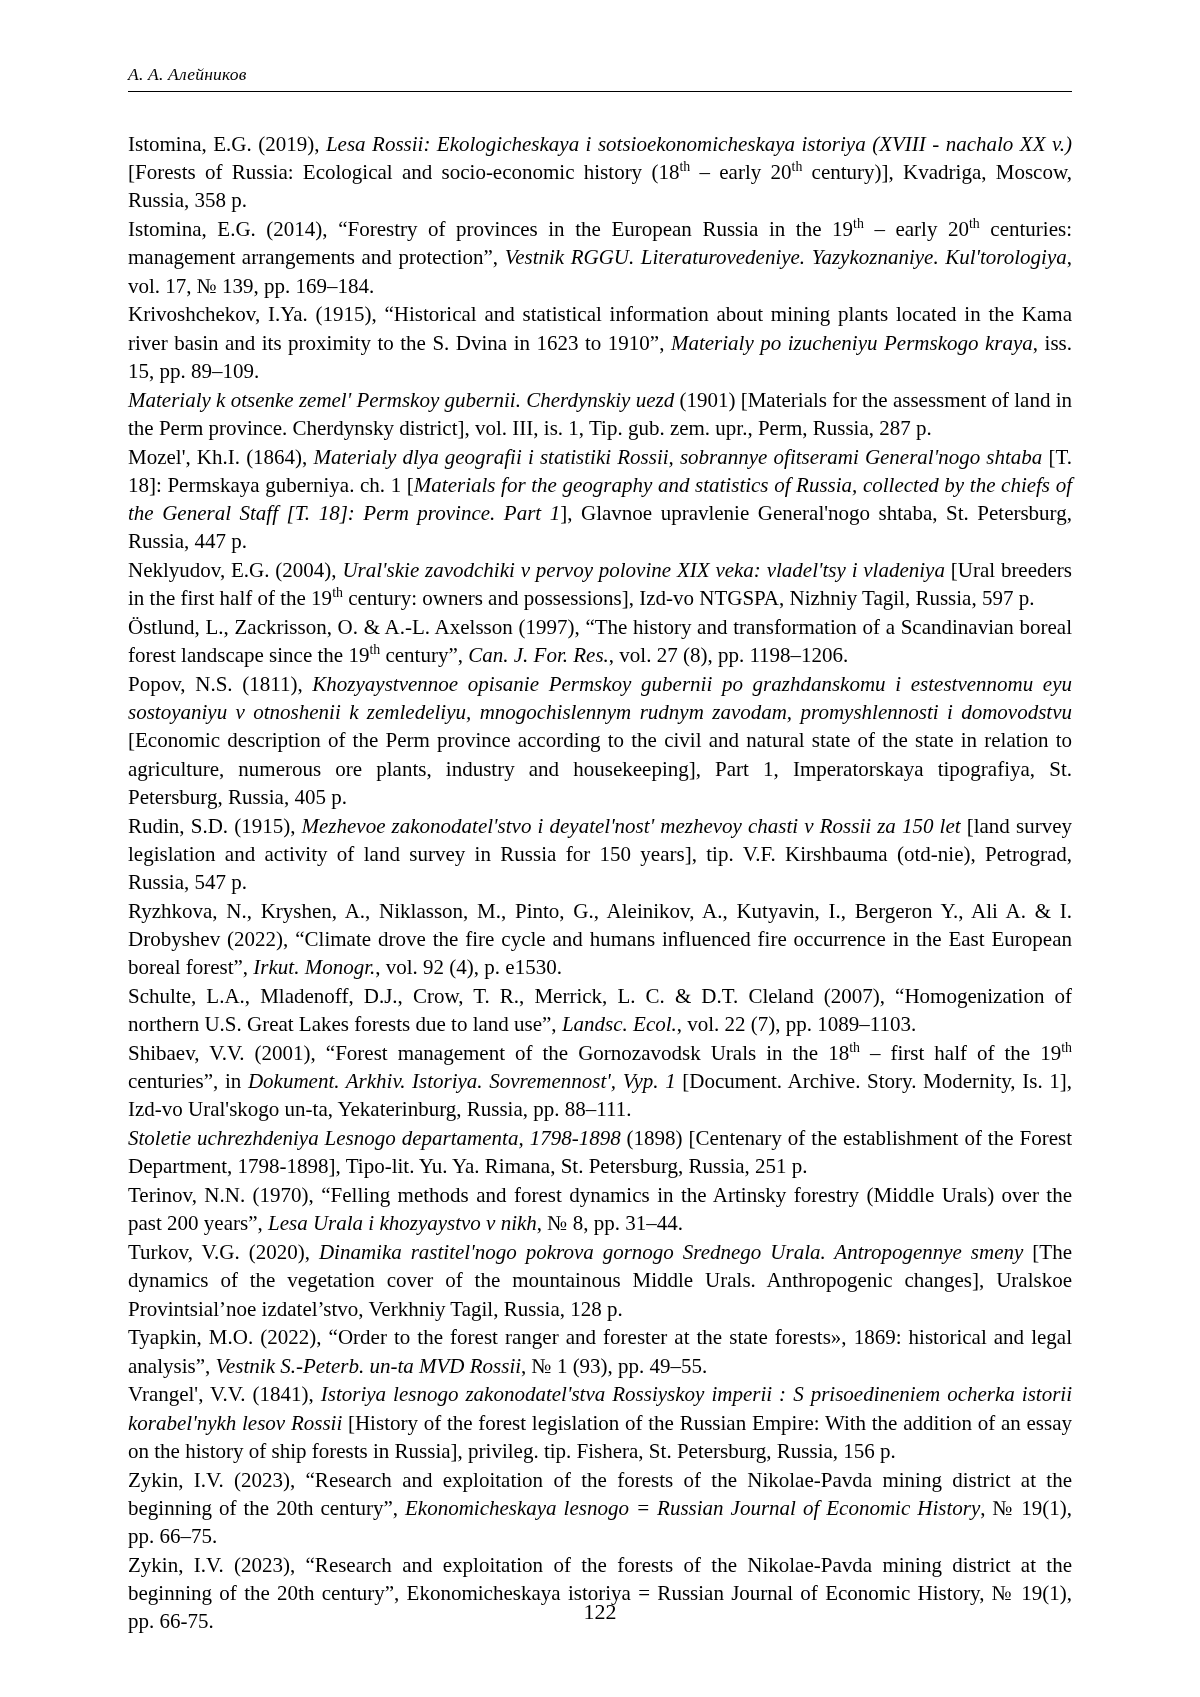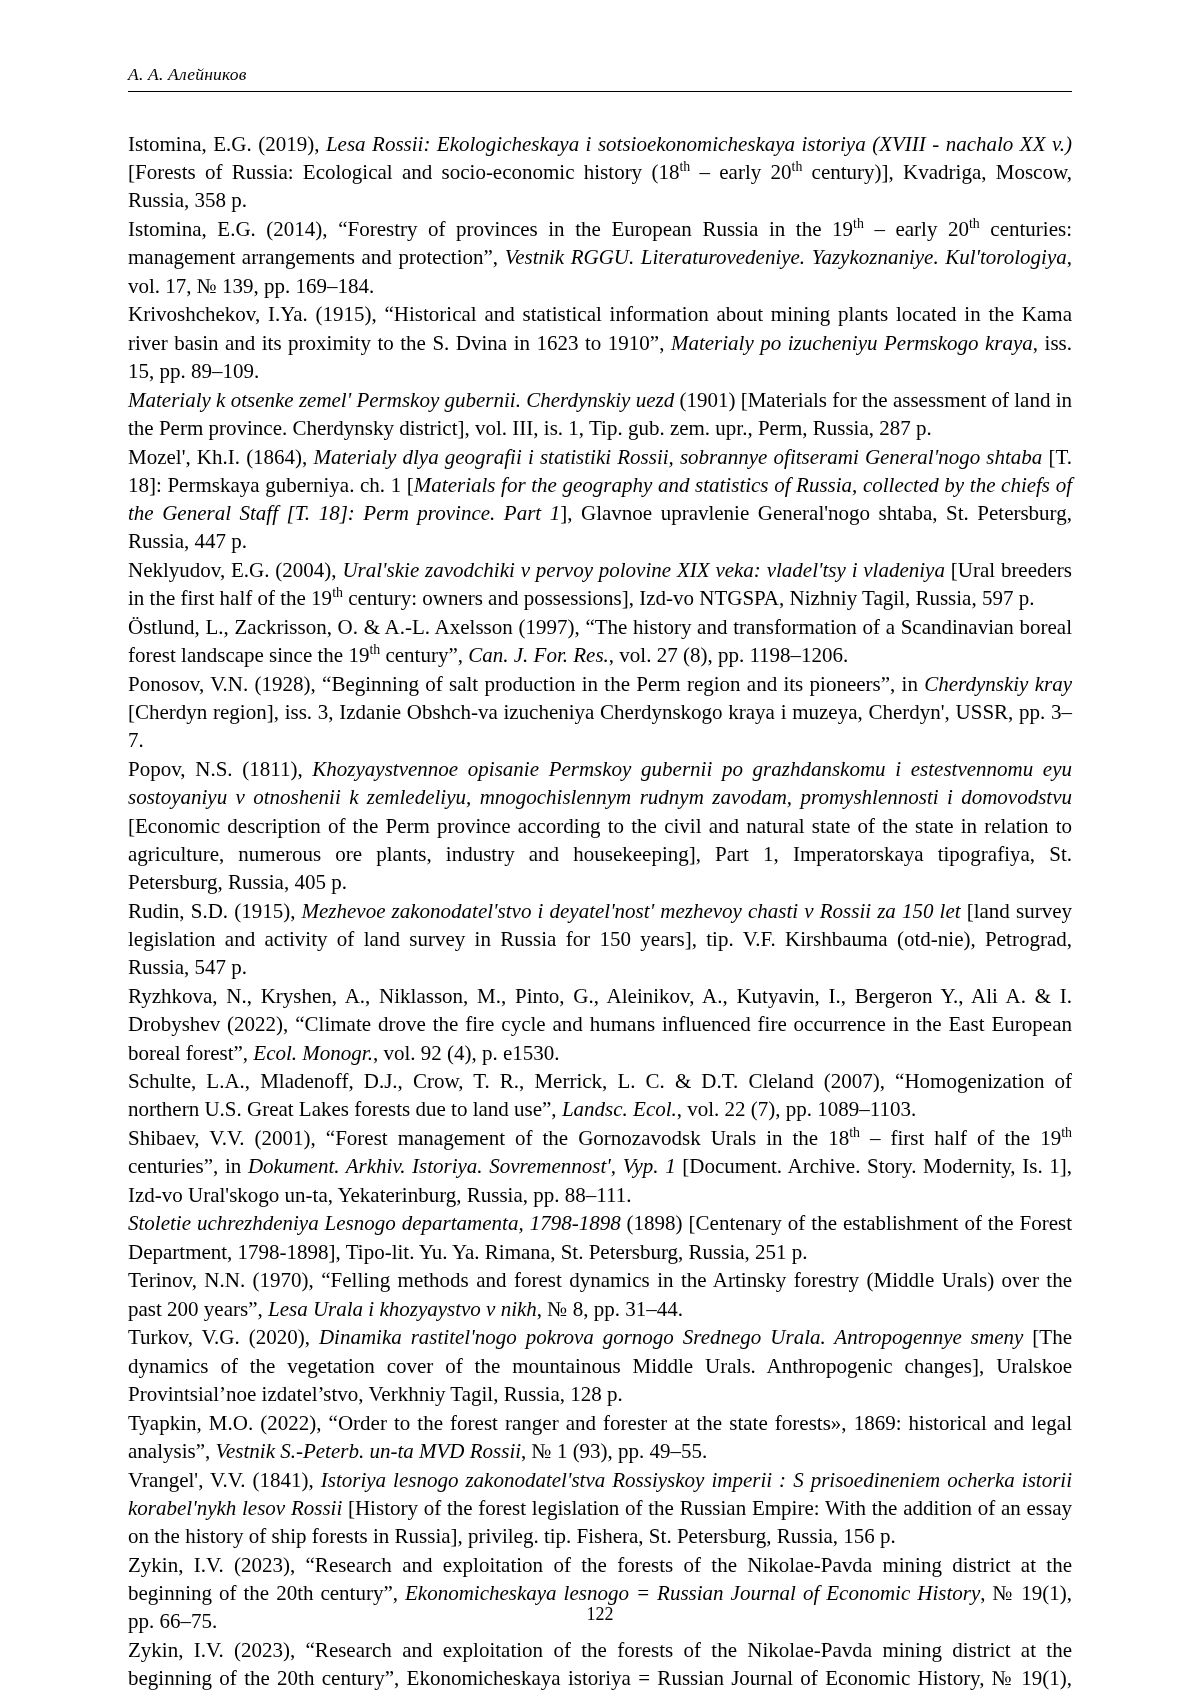--- a/index.html
+++ b/index.html
@@ -51,43 +51,42 @@
     font-size: 0.66em;
     vertical-align: super;
     line-height: 0;
   }
   .page-number {
     position: absolute;
     left: 0;
     right: 0;
     bottom: 72px;
     text-align: center;
-    font-size: 18px;
+    font-size: 22px;
   }
 </style>
 </head>
 <body>
 
 <div class="page">
 
   <div class="running-head">А. А. Алейников</div>
   <hr class="head-rule">
 
   <div class="refs">
       <p class="ref">Istomina, E.G. (2019), <i>Lesa Rossii: Ekologicheskaya i sotsioekonomicheskaya istoriya (XVIII - nachalo XX v.)</i> [Forests of Russia: Ecological and socio-economic history (18<sup>th</sup> – early 20<sup>th</sup> century)], Kvadriga, Moscow, Russia, 358 p.</p>
       <p class="ref">Istomina, E.G. (2014), “Forestry of provinces in the European Russia in the 19<sup>th</sup> – early 20<sup>th</sup> centuries: management arrangements and protection”, <i>Vestnik RGGU. Literaturovedeniye. Yazykoznaniye. Kul'torologiya</i>, vol. 17, № 139, pp. 169–184.</p>
       <p class="ref">Krivoshchekov, I.Ya. (1915), “Historical and statistical information about mining plants located in the Kama river basin and its proximity to the S. Dvina in 1623 to 1910”, <i>Materialy po izucheniyu Permskogo kraya</i>, iss. 15, pp. 89–109.</p>
       <p class="ref"><i>Materialy k otsenke zemel' Permskoy gubernii. Cherdynskiy uezd</i> (1901) [Materials for the assessment of land in the Perm province. Cherdynsky district], vol. III, is. 1, Tip. gub. zem. upr., Perm, Russia, 287 p.</p>
       <p class="ref">Mozel', Kh.I. (1864), <i>Materialy dlya geografii i statistiki Rossii, sobrannye ofitserami General'nogo shtaba</i> [T. 18]: Permskaya guberniya. ch. 1 [<i>Materials for the geography and statistics of Russia, collected by the chiefs of the General Staff [T. 18]: Perm province. Part 1</i>], Glavnoe upravlenie General'nogo shtaba, St. Petersburg, Russia, 447 p.</p>
       <p class="ref">Neklyudov, E.G. (2004), <i>Ural'skie zavodchiki v pervoy polovine XIX veka: vladel'tsy i vladeniya</i> [Ural breeders in the first half of the 19<sup>th</sup> century: owners and possessions], Izd-vo NTGSPA, Nizhniy Tagil, Russia, 597 p.</p>
       <p class="ref">Östlund, L., Zackrisson, O. &amp; A.-L. Axelsson (1997), “The history and transformation of a Scandinavian boreal forest landscape since the 19<sup>th</sup> century”, <i>Can. J. For. Res.</i>, vol. 27 (8), pp. 1198–1206.</p>
-      <p class="ref">Ponosov, V.N. (1928), “Beginning of salt production in the Perm region and its pioneers”, in <i>Cherdynskiy kray</i> [Cherdyn region], iss. 3, Izdanie Obshch-va izucheniya Cherdynskogo kraya i muzeya, Cherdyn', USSR, pp. 3–7.</p>
       <p class="ref">Popov, N.S. (1811), <i>Khozyaystvennoe opisanie Permskoy gubernii po grazhdanskomu i estestvennomu eyu sostoyaniyu v otnoshenii k zemledeliyu, mnogochislennym rudnym zavodam, promyshlennosti i domovodstvu</i> [Economic description of the Perm province according to the civil and natural state of the state in relation to agriculture, numerous ore plants, industry and housekeeping], Part 1, Imperatorskaya tipografiya, St. Petersburg, Russia, 405 p.</p>
       <p class="ref">Rudin, S.D. (1915), <i>Mezhevoe zakonodatel'stvo i deyatel'nost' mezhevoy chasti v Rossii za 150 let</i> [land survey legislation and activity of land survey in Russia for 150 years], tip. V.F. Kirshbauma (otd-nie), Petrograd, Russia, 547 p.</p>
-      <p class="ref">Ryzhkova, N., Kryshen, A., Niklasson, M., Pinto, G., Aleinikov, A., Kutyavin, I., Bergeron Y., Ali A. &amp; I. Drobyshev (2022), “Climate drove the fire cycle and humans influenced fire occurrence in the East European boreal forest”, <i>Ecol. Monogr.</i>, vol. 92 (4), p. e1530.</p>
+      <p class="ref">Ryzhkova, N., Kryshen, A., Niklasson, M., Pinto, G., Aleinikov, A., Kutyavin, I., Bergeron Y., Ali A. &amp; I. Drobyshev (2022), “Climate drove the fire cycle and humans influenced fire occurrence in the East European boreal forest”, <i>Irkut. Monogr.</i>, vol. 92 (4), p. e1530.</p>
       <p class="ref">Schulte, L.A., Mladenoff, D.J., Crow, T. R., Merrick, L. C. &amp; D.T. Cleland (2007), “Homogenization of northern U.S. Great Lakes forests due to land use”, <i>Landsc. Ecol.</i>, vol. 22 (7), pp. 1089–1103.</p>
       <p class="ref">Shibaev, V.V. (2001), “Forest management of the Gornozavodsk Urals in the 18<sup>th</sup> – first half of the 19<sup>th</sup> centuries”, in <i>Dokument. Arkhiv. Istoriya. Sovremennost', Vyp. 1</i> [Document. Archive. Story. Modernity, Is. 1], Izd-vo Ural'skogo un-ta, Yekaterinburg, Russia, pp. 88–111.</p>
       <p class="ref"><i>Stoletie uchrezhdeniya Lesnogo departamenta, 1798-1898</i> (1898) [Centenary of the establishment of the Forest Department, 1798-1898], Tipo-lit. Yu. Ya. Rimana, St. Petersburg, Russia, 251 p.</p>
       <p class="ref">Terinov, N.N. (1970), “Felling methods and forest dynamics in the Artinsky forestry (Middle Urals) over the past 200 years”, <i>Lesa Urala i khozyaystvo v nikh</i>, № 8, pp. 31–44.</p>
       <p class="ref">Turkov, V.G. (2020), <i>Dinamika rastitel'nogo pokrova gornogo Srednego Urala. Antropogennye smeny</i> [The dynamics of the vegetation cover of the mountainous Middle Urals. Anthropogenic changes], Uralskoe Provintsial’noe izdatel’stvo, Verkhniy Tagil, Russia, 128 p.</p>
       <p class="ref">Tyapkin, M.O. (2022), “Order to the forest ranger and forester at the state forests», 1869: historical and legal analysis”, <i>Vestnik S.-Peterb. un-ta MVD Rossii</i>, № 1 (93), pp. 49–55.</p>
       <p class="ref">Vrangel', V.V. (1841), <i>Istoriya lesnogo zakonodatel'stva Rossiyskoy imperii : S prisoedineniem ocherka istorii korabel'nykh lesov Rossii</i> [History of the forest legislation of the Russian Empire: With the addition of an essay on the history of ship forests in Russia], privileg. tip. Fishera, St. Petersburg, Russia, 156 p.</p>
       <p class="ref">Zykin, I.V. (2023), “Research and exploitation of the forests of the Nikolae-Pavda mining district at the beginning of the 20th century”, <i>Ekonomicheskaya lesnogo = Russian Journal of Economic History</i>, № 19(1), pp. 66–75.</p>
       <p class="ref">Zykin, I.V. (2023), “Research and exploitation of the forests of the Nikolae-Pavda mining district at the beginning of the 20th century”, Ekonomicheskaya istoriya = Russian Journal of Economic History, № 19(1), pp. 66-75.</p>
     </div>

